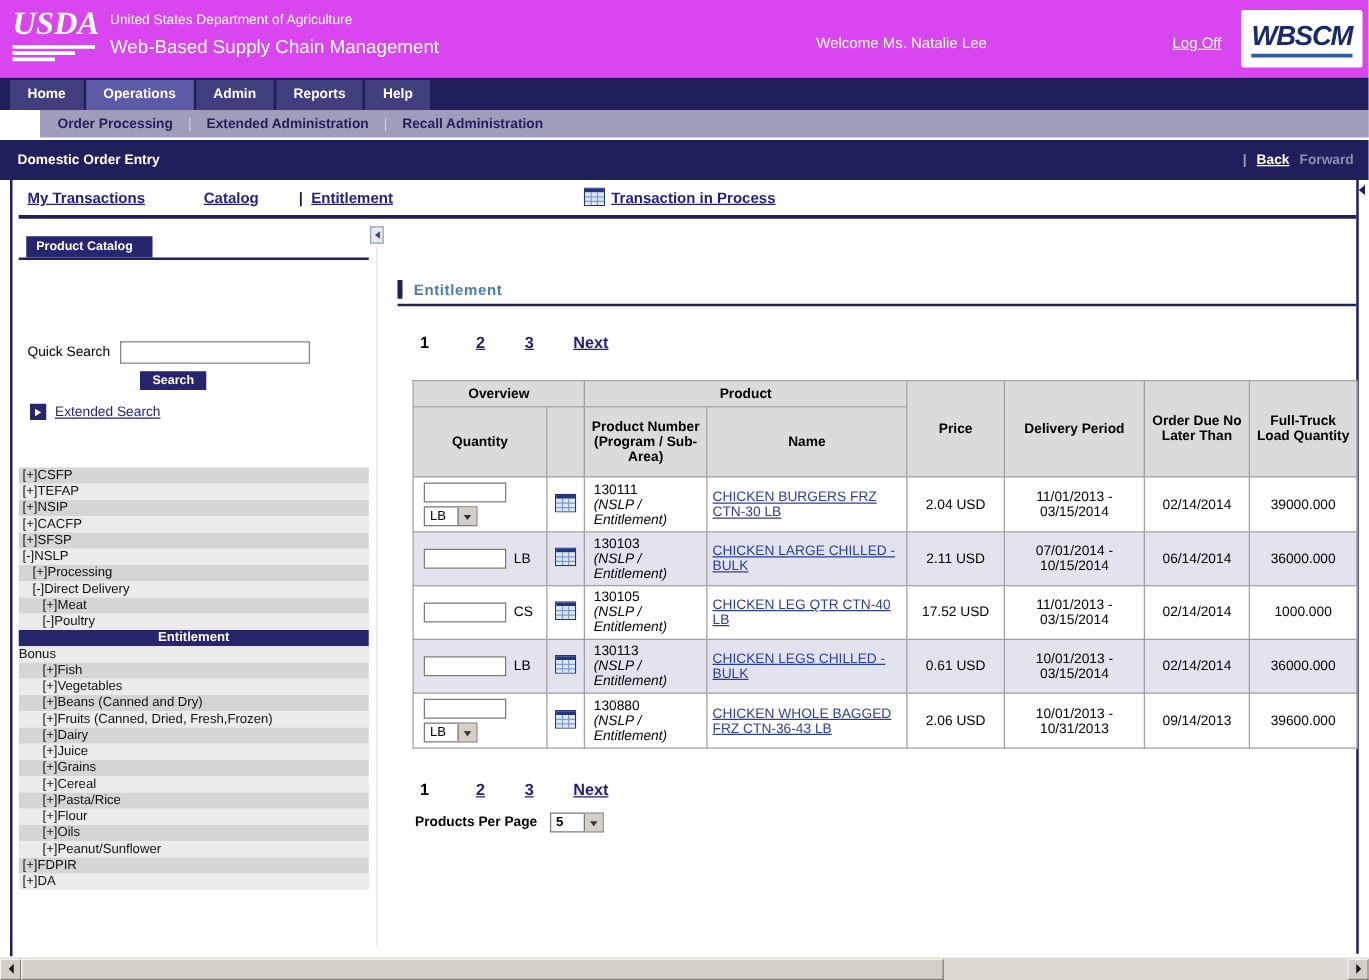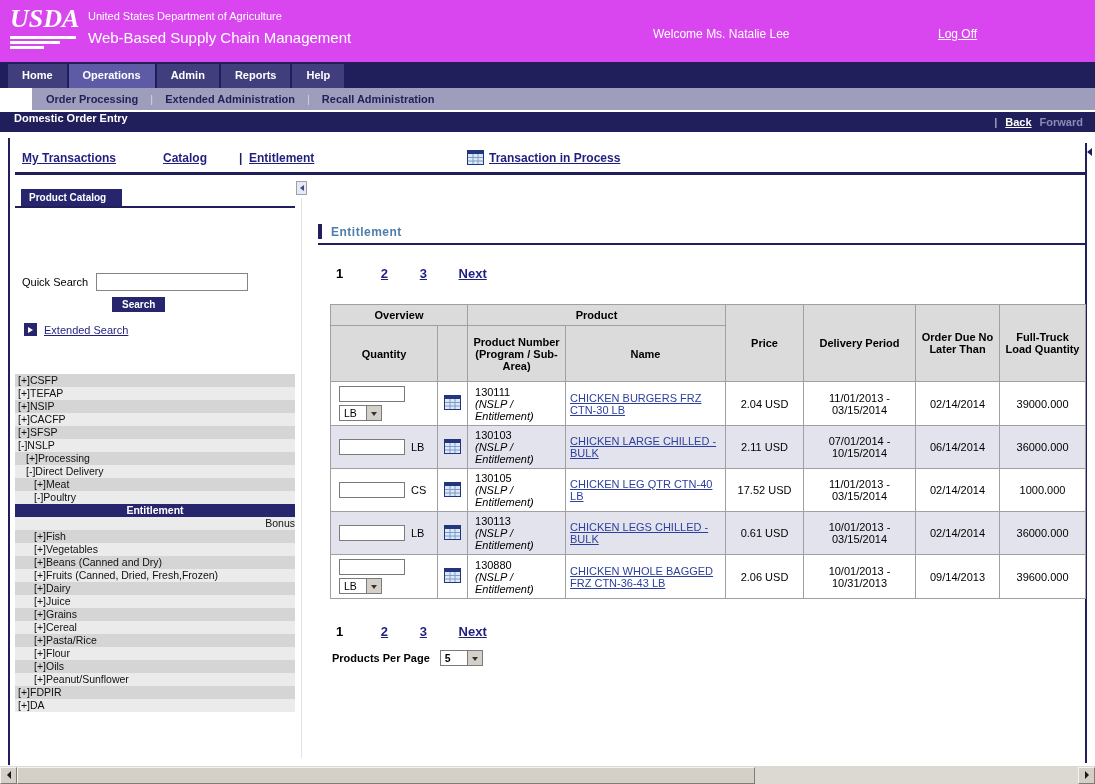--- a/index.html
+++ b/index.html
@@ -29,21 +29,21 @@
 .tab{height:24px;padding:5px 14px 0;background:#403e7c;color:#fff;font-size:11px;font-weight:bold;cursor:pointer;}
 .tab.active{background:#5e5ba6;}
 
 
 .subnav{position:absolute;left:0;top:88px;width:1095px;height:22px;background:#9e9dbb;display:flex;align-items:center;font-size:11px;font-weight:bold;color:#201f5c;margin-left:32px;}
 .sn-item{padding:0 4px;cursor:pointer;}
 .sn-item.first{padding-left:14px;}
 .sn-sep{color:#d6d5e4;padding:0 8px;font-weight:normal;}
 
 
-.pagebar{position:absolute;left:0;top:112px;width:1095px;height:20px;background:#201f5c;color:#fff;display:flex;font-size:11px;font-weight:bold;}
+.pagebar{position:absolute;left:0;top:112px;width:1095px;height:32px;background:#201f5c;color:#fff;display:flex;align-items:center;font-size:11px;font-weight:bold;}
 .pb-title{padding-left:14px;}
 .pb-right{margin-left:auto;padding-right:12px;display:flex;gap:8px;align-items:center;}
 .pb-sep{color:#9f9ec4;}
 .pb-back{color:#fff;text-decoration:underline;}
 .pb-forward{color:#8d8cb4;}
 
 
 .quicklinks{position:absolute;left:15px;top:146px;width:1070px;height:26px;font-size:12px;font-weight:bold;}
 .quicklinks a{color:#201f80;text-decoration:underline;position:absolute;top:5px;}
 .ql-mytrans{left:7px;}
@@ -73,21 +73,21 @@
 .ext-icon{width:13px;height:13px;background:#26256e;display:flex;align-items:center;justify-content:center;margin-right:7px;}
 .ext-icon:after{content:"";border-left:5px solid #fff;border-top:3px solid transparent;border-bottom:3px solid transparent;}
 .ext-link{color:#201f80;text-decoration:underline;font-size:11px;}
 .tree{position:absolute;left:0;top:194px;width:280px;font-size:10.5px;}
 .trow{height:13px;line-height:13px;white-space:nowrap;overflow:hidden;cursor:pointer;color:#111;}
 .trow:nth-child(odd){background:#d5d5d5;}
 .trow:nth-child(even){background:#ebebeb;}
 .i0{padding-left:3px;}
 .i1{padding-left:11px;}
 .i2{padding-left:19px;}
-.ctr{text-align:right;padding-left:0;}
+.ctr{text-align:left;padding-left:0;}
 .sel{background:#26256e !important;color:#fff;font-weight:bold;text-align:center;padding-left:0;}
 
 
 .main{position:absolute;left:318px;top:180px;width:767px;height:584px;}
 .section-head{position:absolute;left:0;top:44px;display:flex;align-items:center;}
 .sh-bar{width:4px;height:15px;background:#201f5c;display:inline-block;}
 .sh-title{margin-left:9px;font-size:12px;font-weight:bold;color:#4f7dab;letter-spacing:0.5px;}
 .section-rule{position:absolute;left:0;top:63px;width:767px;height:2px;background:#201f5c;}
 .pagination{font-size:13px;font-weight:bold;white-space:nowrap;}
 .pag-top{position:absolute;left:18px;top:86px;}
@@ -136,20 +136,23 @@
     <div class="usda-logo">
       <span class="usda-text">USDA</span>
       <span class="usda-stripes"><i></i><i></i><i></i></span>
     </div>
     <div class="header-titles">
       <div class="dept">United States Department of Agriculture</div>
       <div class="apptitle">Web-Based Supply Chain Management</div>
     </div>
     <div class="welcome">Welcome Ms. Natalie Lee</div>
     <a class="logoff">Log Off</a>
+    <div class="wbscm-logo">
+      <span class="wbscm-text">WBSCM</span>
+    </div>
   </div>
 
   <div class="tabs">
     <div class="tab">Home</div>
     <div class="tab active">Operations</div>
     <div class="tab">Admin</div>
     <div class="tab">Reports</div>
     <div class="tab">Help</div>
   </div>
 

